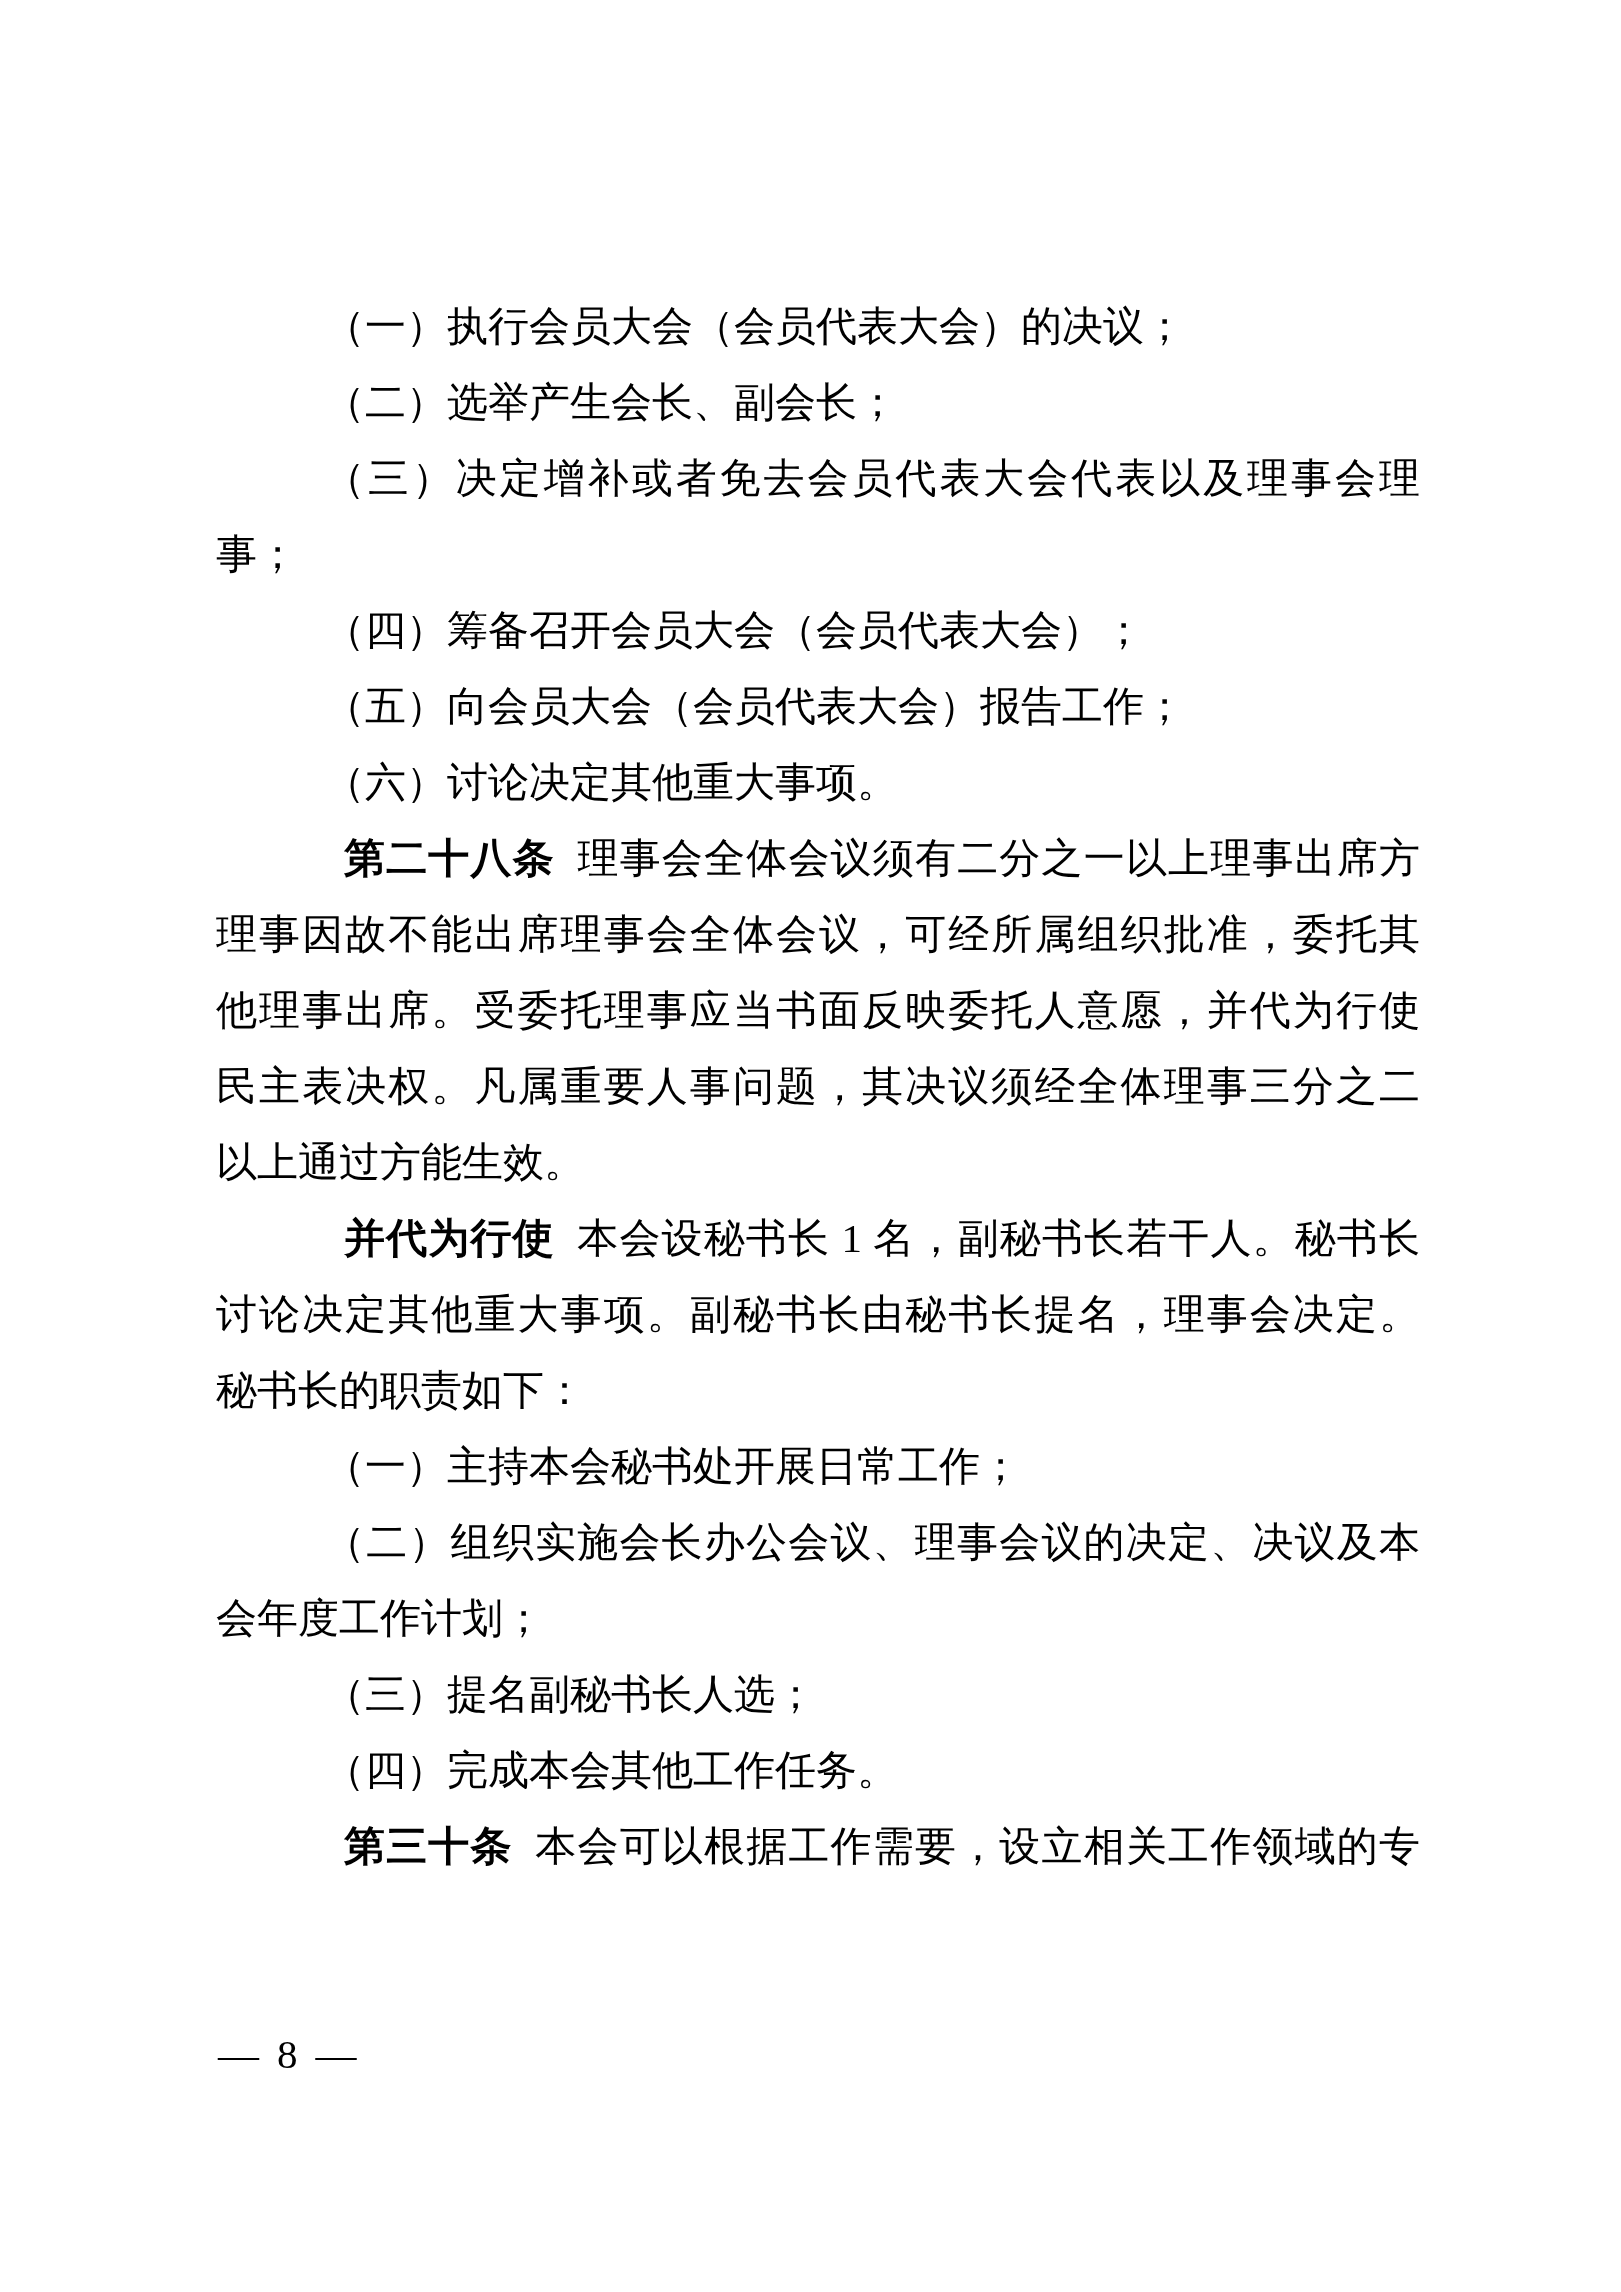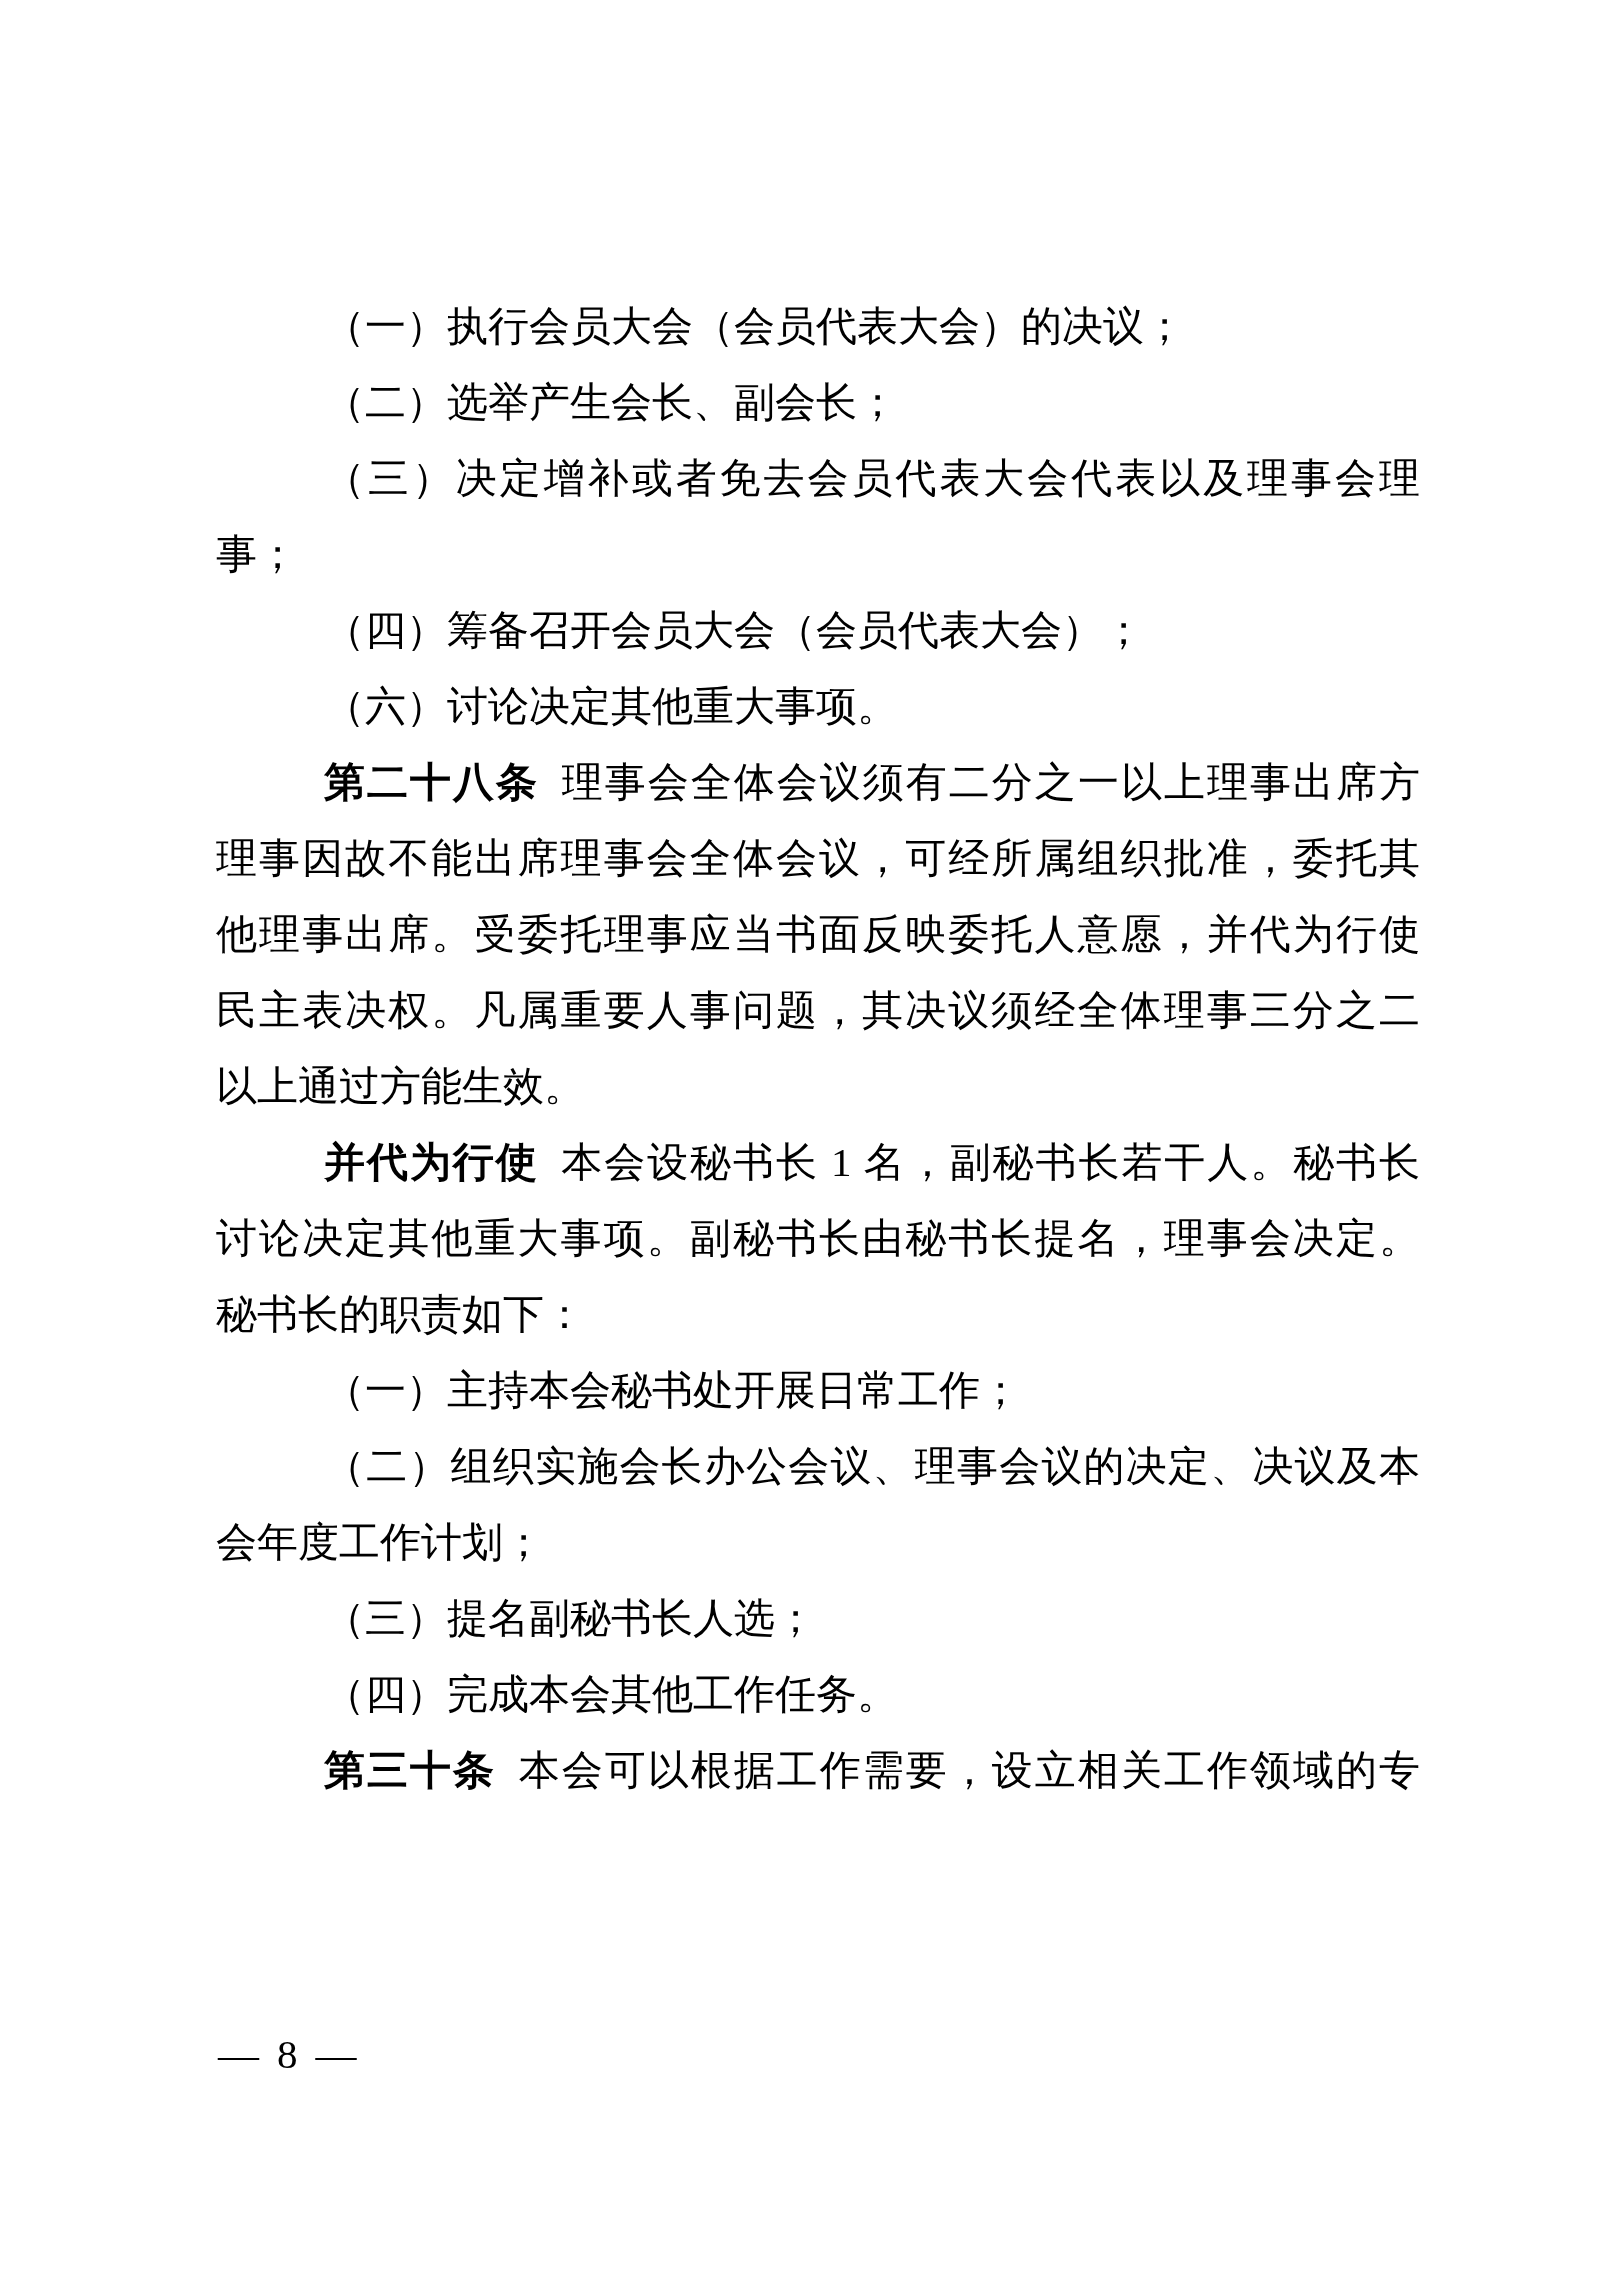--- a/index.html
+++ b/index.html
@@ -34,20 +34,21 @@
     padding-left: 108px;
   }
   .line.full {
     text-align: justify;
     text-align-last: justify;
   }
   .art {
     font-family: Liberation Sans, sans-serif;
     font-weight: 700;
     margin-right: 0.55em;
+    margin-left: 20px;
   }
   .footer {
     position: absolute;
     left: 218px;
     top: 2023px;
     font-family: "Liberation Serif", "DejaVu Serif", serif;
     font-size: 41px;
     line-height: 63px;
     word-spacing: 7.8px;
     color: #000000;
@@ -56,20 +57,21 @@
 </head>
 <body>
 
 <div class="page">
   <div class="textblock">
     <div class="line indent">（一）执行会员大会（会员代表大会）的决议；</div>
     <div class="line indent">（二）选举产生会长、副会长；</div>
     <div class="line indent full">（三）决定增补或者免去会员代表大会代表以及理事会理</div>
     <div class="line">事；</div>
     <div class="line indent">（四）筹备召开会员大会（会员代表大会）；</div>
+    <div class="line indent">（五）向会员大会（会员代表大会）报告工作；</div>
     <div class="line indent">（六）讨论决定其他重大事项。</div>
     <div class="line indent full"><span class="art">第二十八条</span><span>理事会全体会议须有二分之一以上理事出席方</span></div>
     <div class="line full">理事因故不能出席理事会全体会议，可经所属组织批准，委托其</div>
     <div class="line full">他理事出席。受委托理事应当书面反映委托人意愿，并代为行使</div>
     <div class="line full">民主表决权。凡属重要人事问题，其决议须经全体理事三分之二</div>
     <div class="line">以上通过方能生效。</div>
     <div class="line indent full"><span class="art">并代为行使</span><span>本会设秘书长 1 名，副秘书长若干人。秘书长</span></div>
     <div class="line full">讨论决定其他重大事项。副秘书长由秘书长提名，理事会决定。</div>
     <div class="line">秘书长的职责如下：</div>
     <div class="line indent">（一）主持本会秘书处开展日常工作；</div>

